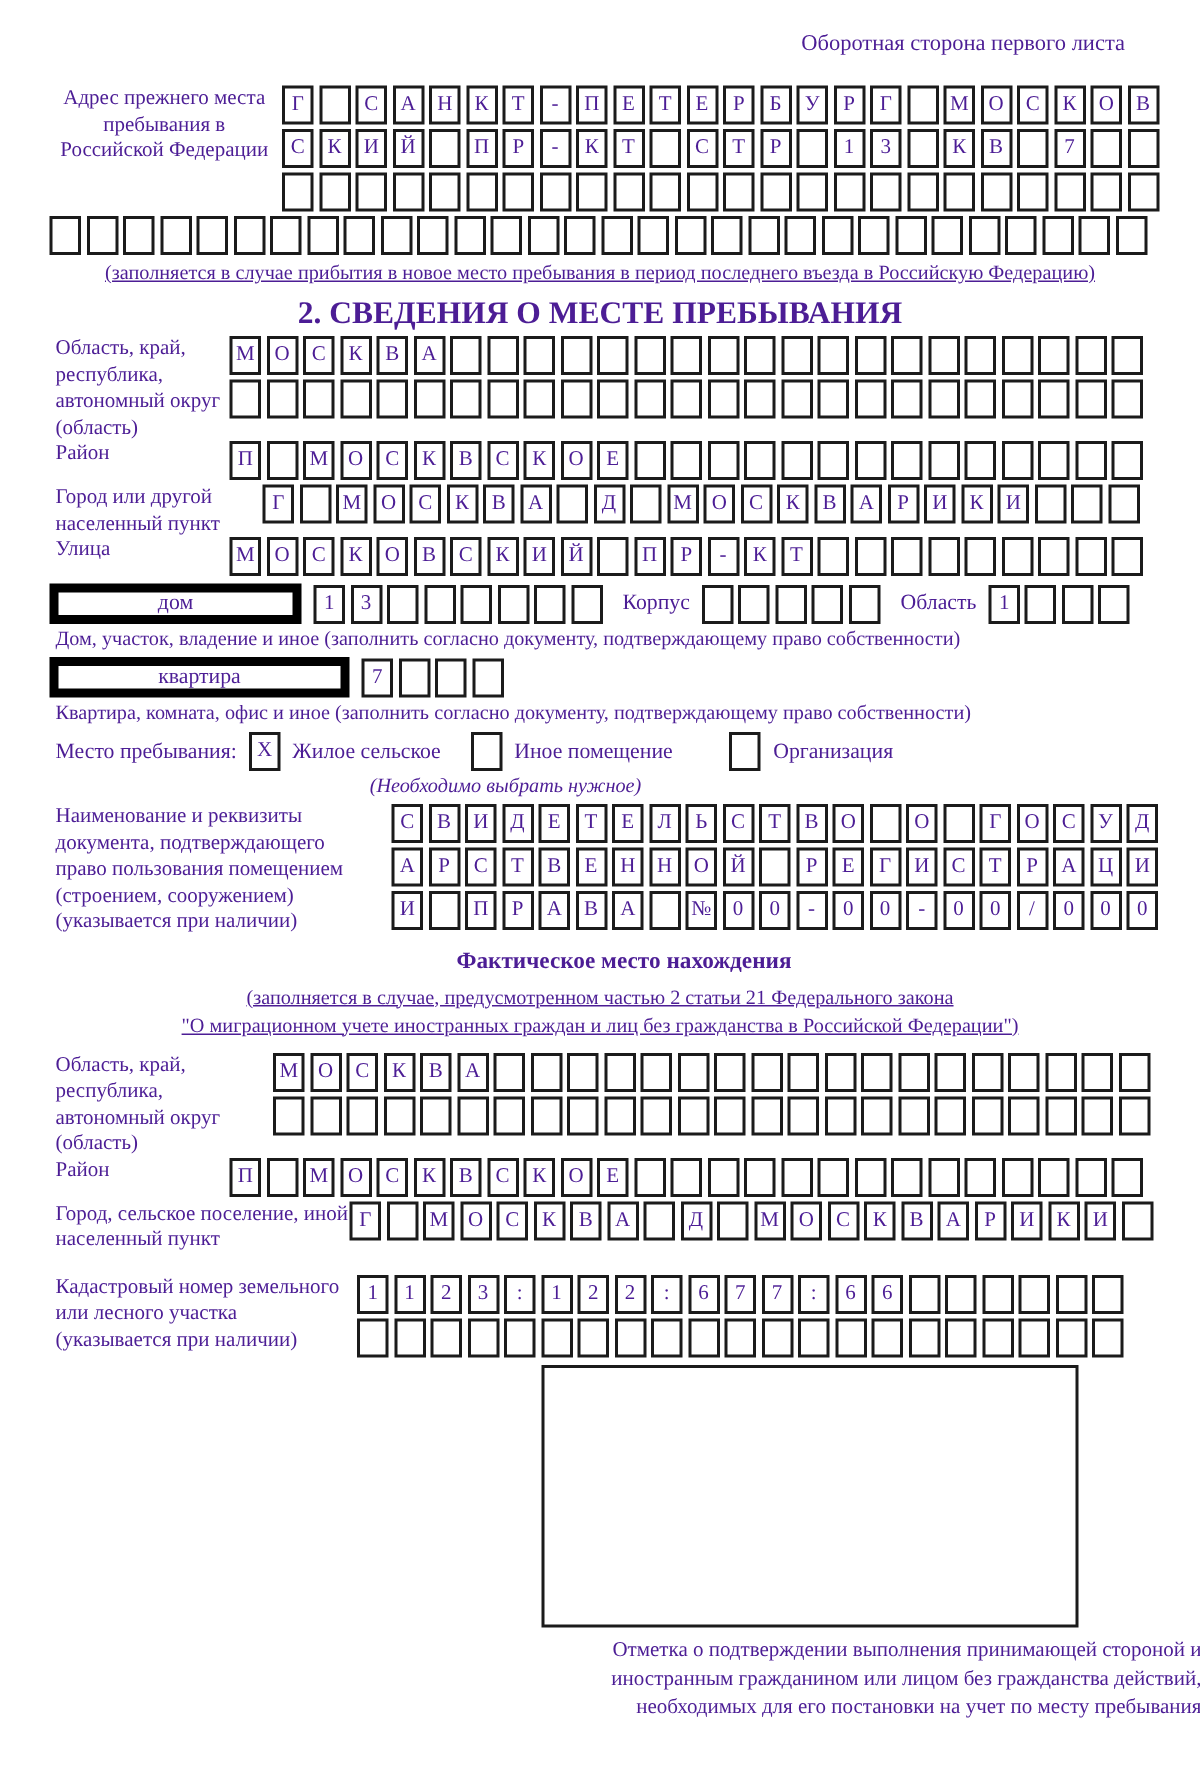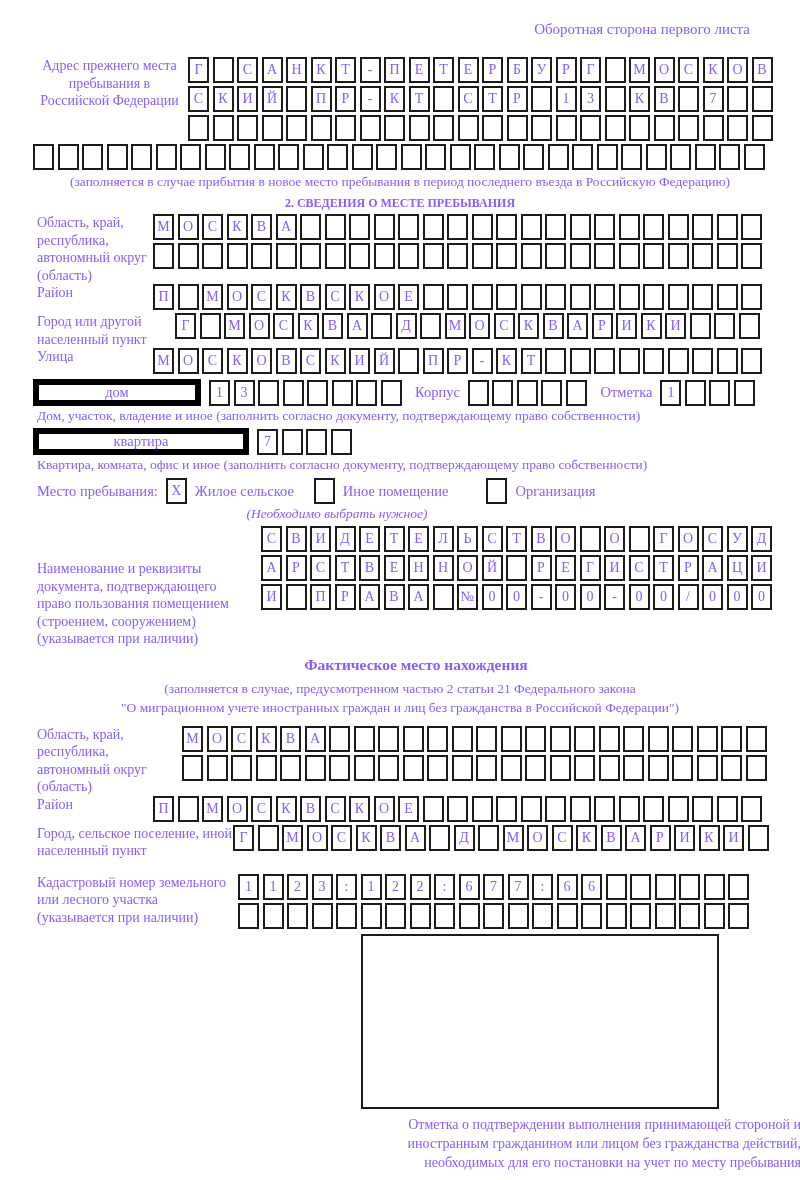--- a/index.html
+++ b/index.html
@@ -1,49 +1,49 @@
 <!DOCTYPE html>
 <html><head>
 <meta charset="utf-8">
 <style>
   html,body { margin:0; padding:0; background:#ffffff; }
   .page {
     position:relative; width:800px; height:1180px; background:#fff;
-    font-family:"Liberation Serif","DejaVu Serif",serif; color:#8b5cf6;
+    font-family:"Liberation Serif","DejaVu Serif",serif; color:#4c1d95;
     overflow:hidden;
   }
   .title-right { padding-top:21px; margin-right:50px; text-align:right; font-size:15px; }
-  .h2 { text-align:center; font-weight:bold; font-size:12px; margin-top:6px; }
+  .h2 { text-align:center; font-weight:bold; font-size:21px; margin-top:6px; }
   .fact-title { font-size:15.5px; margin-top:8px;padding-left:32px; }
   .note { font-size:13.5px; line-height:17px; }
-  .note.center { text-align:center; margin-top:2px; }
+  .note.center { text-align:center; margin-top:2px;text-decoration:underline; }
   .note.left { margin-left:37px; margin-top:1px; }
   .note.choose { margin-left:172px; width:330px; text-align:center; margin-top:1px;font-style:italic; }
 
   .field { display:flex; align-items:flex-start; margin-left:37px; }
   .lbl { flex-shrink:0; font-size:14px; line-height:17.5px; }
   .w145 { width:145px; } .w116 { width:116px; } .w138 { width:138px; }
-  .w216 { width:216px;margin-top:34px; } .w196 { width:196px; } .w193 { width:193px; }
+  .w216 { width:216px; } .w196 { width:196px; } .w193 { width:193px; }
 
   .cellrow { display:flex; margin-bottom:3px; }
   .cellrow.inline { margin-bottom:0; }
   .cell {
     display:inline-flex; align-items:center; justify-content:center;
     box-sizing:border-box; width:21px; height:26px; flex-shrink:0;
     border:2px solid #1b1b1b; margin-right:3.5px; font-size:14px;
   }
   .fullrow { margin-left:33px; margin-top:0px; }
 
   .houserow { display:flex; align-items:center; margin-left:33px; margin-top:2px; }
   .named-box {
     box-sizing:border-box; border:6px solid #000000; height:27px;
     display:flex; align-items:center; justify-content:center; font-size:14.5px; flex-shrink:0;
   }
   .box-dom { width:168px; margin-right:8px; }
-  .box-kv  { width:216px; margin-right:8px; }
+  .box-kv  { width:200px; margin-right:8px; }
   .inline-lbl { font-size:14.5px; margin:0 8px 0 10px; }
 
   .stayrow { display:flex; align-items:center; margin-left:37px; margin-top:5px; font-size:14.5px; }
   .stayrow .cb { margin-left:8px; margin-right:8px; }
   .stayrow .opt2box { margin-left:20px; }
   .stayrow .opt3box { margin-left:38px; }
 
   .mt3 { margin-top:3px; } .mt4 { margin-top:4px; } .mt10 { margin-top:10px; } .mt14 { margin-top:14px; }
 
   .stamp-box {
@@ -346,21 +346,21 @@
         <span class="cell"></span>
       </div>
     <span class="inline-lbl">Корпус</span>
     <div class="cellrow inline">
         <span class="cell"></span>
         <span class="cell"></span>
         <span class="cell"></span>
         <span class="cell"></span>
         <span class="cell"></span>
       </div>
-    <span class="inline-lbl">Отметка</span>
+    <span class="inline-lbl">Область</span>
     <div class="cellrow inline">
         <span class="cell">1</span>
         <span class="cell"></span>
         <span class="cell"></span>
         <span class="cell"></span>
       </div>
   </div>
   <div class="note left">Дом, участок, владение и иное (заполнить согласно документу, подтверждающему право собственности)</div>
 
   <div class="houserow" style="margin-top:4px;">

